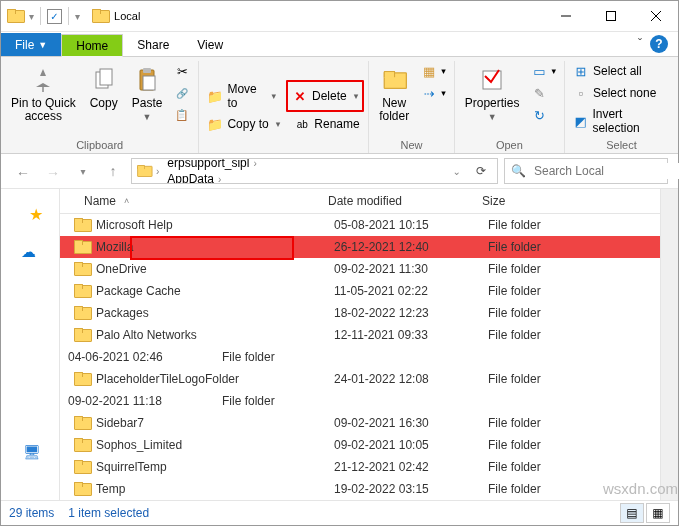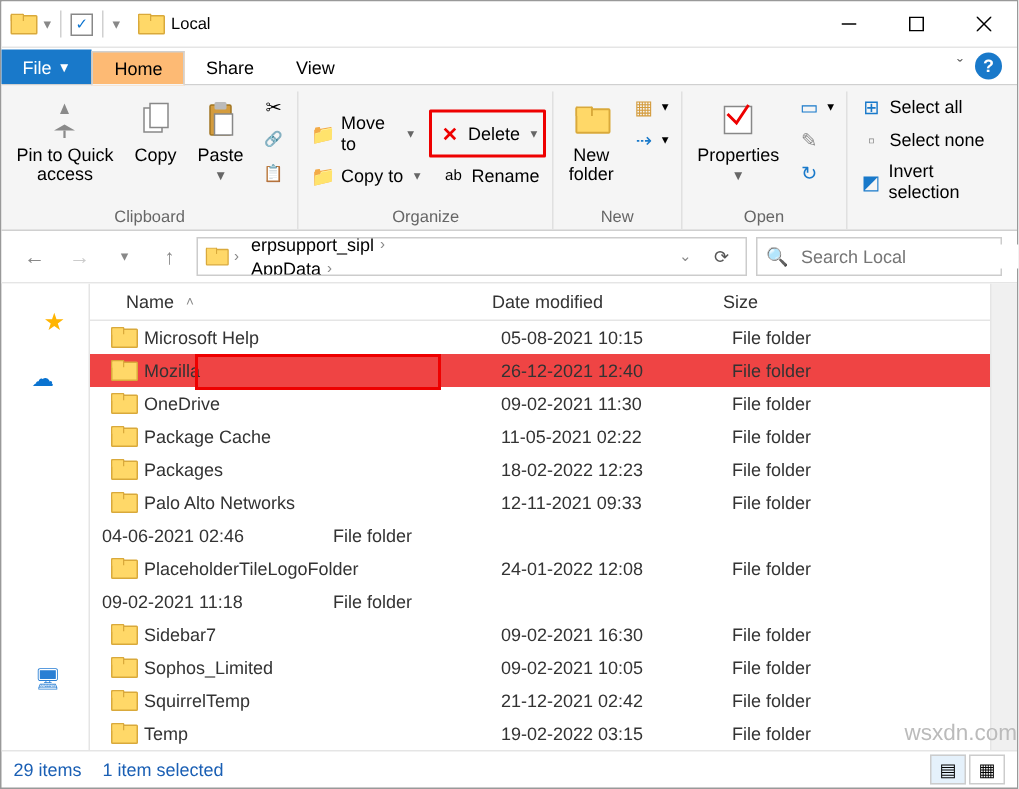--- a/index.html
+++ b/index.html
@@ -14,21 +14,21 @@
 .divider{width:1px;height:18px;background:#d0d0d0}
 .tb-title{display:flex;align-items:center;gap:6px;padding-left:6px;flex:1}
 .tb-title span{font-size:11px}
 .tb-ctrl{display:flex}
 .tb-btn{width:45px;height:29px;display:flex;align-items:center;justify-content:center;cursor:pointer}
 
 
 .tabs{display:flex;align-items:center;height:24px;background:#fff;border-bottom:1px solid #d0d0d0}
 .tab{padding:4px 14px 3px;display:flex;align-items:center;height:23px;box-sizing:border-box;cursor:pointer}
 .tab.file{background:#1979ca;color:#fff}
-.tab.active{background:#fdba74;border:1px solid #d0d0d0;border-bottom:1px solid #f5f5f5;position:relative;top:1px}
+.tab.active{background:#84cc16;border:1px solid #d0d0d0;border-bottom:1px solid #f5f5f5;position:relative;top:1px}
 .tab-spacer{flex:1}
 .tab-tail{display:flex;align-items:center;gap:8px;padding-right:10px;color:#555}
 .help{width:18px;height:18px;border-radius:50%;background:#1979ca;color:#fff;display:flex;align-items:center;justify-content:center;font-size:12px;font-weight:bold}
 
 
 .ribbon{display:flex;height:92px;background:#f5f5f5;border-bottom:1px solid #d0d0d0;padding-top:4px}
 .rgroup{display:flex;flex-direction:column;border-right:1px solid #e0e0e0;padding:0 4px}
 .rgroup-body{display:flex;flex:1;align-items:flex-start;gap:2px}
 .rgroup-label{text-align:center;color:#666;font-size:11px;padding-bottom:2px}
 .bigbtn{display:flex;flex-direction:column;align-items:center;justify-content:center;padding:2px 6px;cursor:pointer;border-radius:2px}
@@ -197,21 +197,20 @@
               <span class="ic" style="color:#1979ca">📁</span>
               <span>Copy to</span>
               <span style="font-size:9px;color:#666;margin-left:3px">▾</span>
             </div>
           <div class="smallbtn">
               <span class="ic" style="font-size:10px">ab</span>
               <span>Rename</span>
             </div>
         </div>
       </div>
-      <div class="rgroup-label">Organize</div>
     </div>
 
     <div class="rgroup">
       <div class="rgroup-body">
         <div class="bigbtn">
           <div class="bigbtn-ico">
               <span class="folder-ico" style="transform:scale(1.3)"></span>
             </div>
           <div class="bigbtn-lbl" style="white-space:pre">New
 folder</div>
@@ -267,20 +266,21 @@
           <div class="smallbtn">
               <span class="ic" style="color:#888">▫</span>
               <span>Select none</span>
             </div>
           <div class="smallbtn">
               <span class="ic" style="color:#1979ca">◩</span>
               <span>Invert selection</span>
             </div>
         </div>
       </div>
+      <div class="rgroup-label">Select</div>
     </div>
   </div>
 
   <div class="navbar">
     <div class="nav-arrow">←</div>
     <div class="nav-arrow" style="color:#ccc">→</div>
     <div class="nav-arrow" style="font-size:10px">▾</div>
     <div class="nav-arrow">↑</div>
     <div class="addr">
       <span class="folder-ico" style="transform:scale(0.85)"></span>

